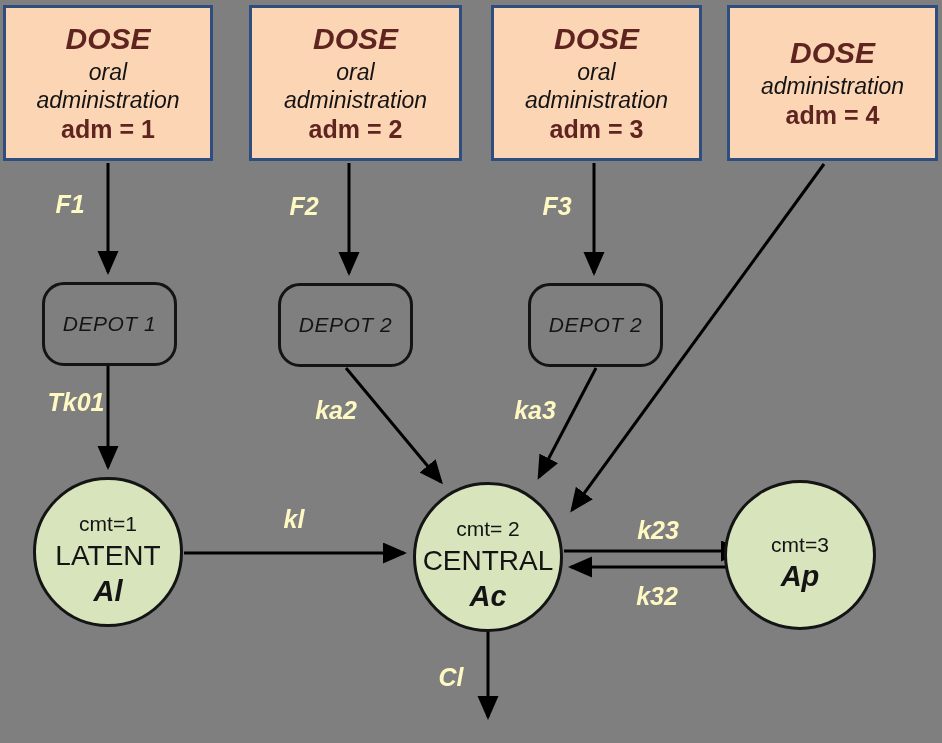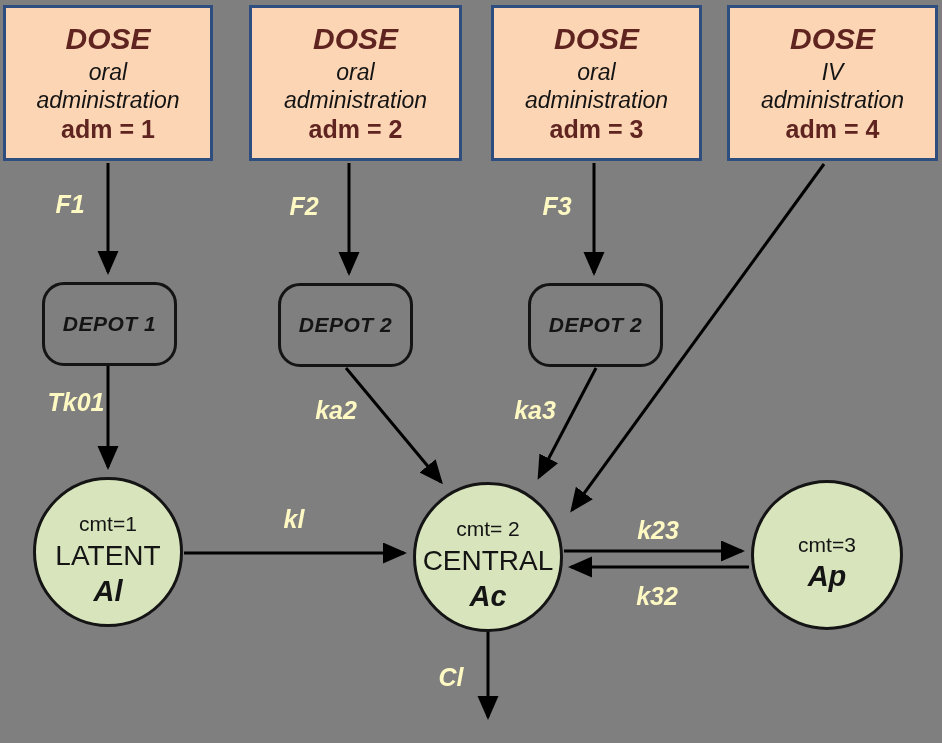--- a/index.html
+++ b/index.html
@@ -28,21 +28,21 @@
 
   .depot-box{
     position:absolute;
     width:135px;height:84px;
     border:3px solid #141414;
     border-radius:22px;
     box-sizing:border-box;
     display:flex;align-items:center;justify-content:center;
     background:transparent;
   }
-  .depot-label{font-size:21px;font-weight:bold;font-style:italic;color:#141414;letter-spacing:0.5px;}
+  .depot-label{font-size:21px;font-weight:normal;font-style:italic;color:#141414;letter-spacing:0.5px;}
 
   .compartment{
     position:absolute;
     border-radius:50%;
     background:#D8E4BC;
     border:3px solid #141414;
     box-sizing:border-box;
     display:flex;flex-direction:column;align-items:center;justify-content:center;
     text-align:center;
     line-height:1.25;
@@ -98,21 +98,20 @@
     <div class="dose-adm">adm = 2</div>
   </div>
   <div class="dose-box" style="left:491px;width:211px;">
     <div class="dose-title">DOSE</div>
     <div class="dose-mid">oral</div>
     <div class="dose-mid">administration</div>
     <div class="dose-adm">adm = 3</div>
   </div>
   <div class="dose-box" style="left:727px;width:211px;">
     <div class="dose-title">DOSE</div>
-    <div class="dose-mid">IV</div>
     <div class="dose-mid">administration</div>
     <div class="dose-adm">adm = 4</div>
   </div>
 
   <div class="depot-box" style="left:42px;top:282px;">
     <span class="depot-label">DEPOT 1</span>
   </div>
   <div class="depot-box" style="left:278px;top:283px;">
     <span class="depot-label">DEPOT 2</span>
   </div>
@@ -123,21 +122,21 @@
   <div class="compartment" style="left:33px;top:477px;width:150px;height:150px;">
     <div class="cmt-id">cmt=1</div>
     <div class="cmt-name">LATENT</div>
     <div class="cmt-amt">Al</div>
   </div>
   <div class="compartment" style="left:413px;top:482px;width:150px;height:150px;">
     <div class="cmt-id">cmt= 2</div>
     <div class="cmt-name">CENTRAL</div>
     <div class="cmt-amt">Ac</div>
   </div>
-  <div class="compartment" style="left:751px;top:480px;width:152px;height:150px;">
+  <div class="compartment" style="left:724px;top:480px;width:152px;height:150px;">
     <div class="cmt-id">cmt=3</div>
     <div class="cmt-amt">Ap</div>
   </div>
 
   <div class="edge-label" style="left:70px;top:204px;">F1</div>
   <div class="edge-label" style="left:304px;top:206px;">F2</div>
   <div class="edge-label" style="left:557px;top:206px;">F3</div>
   <div class="edge-label" style="left:76px;top:402px;">Tk01</div>
   <div class="edge-label" style="left:336px;top:410px;">ka2</div>
   <div class="edge-label" style="left:535px;top:410px;">ka3</div>

